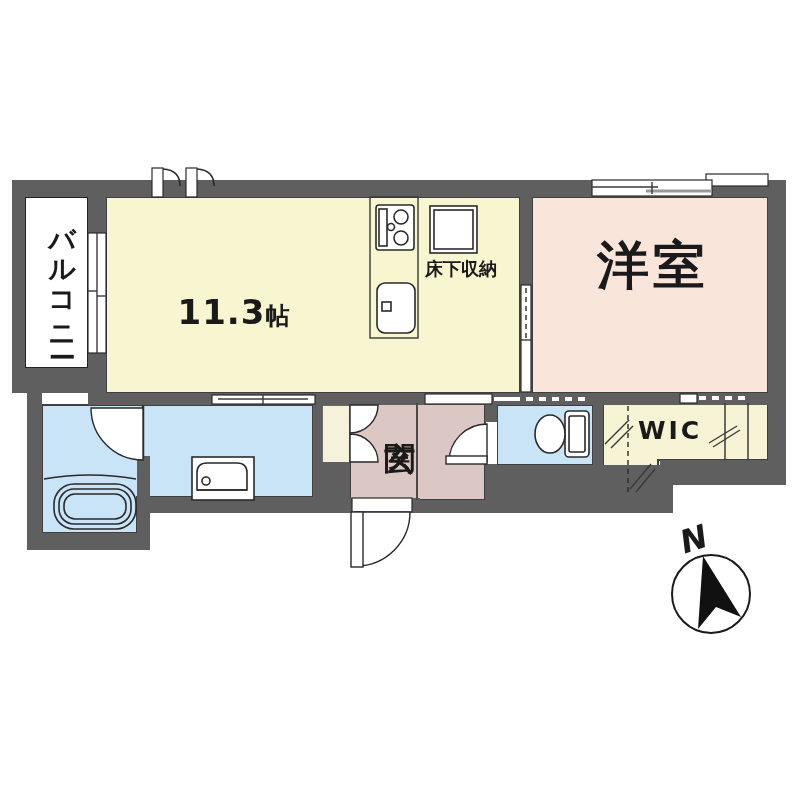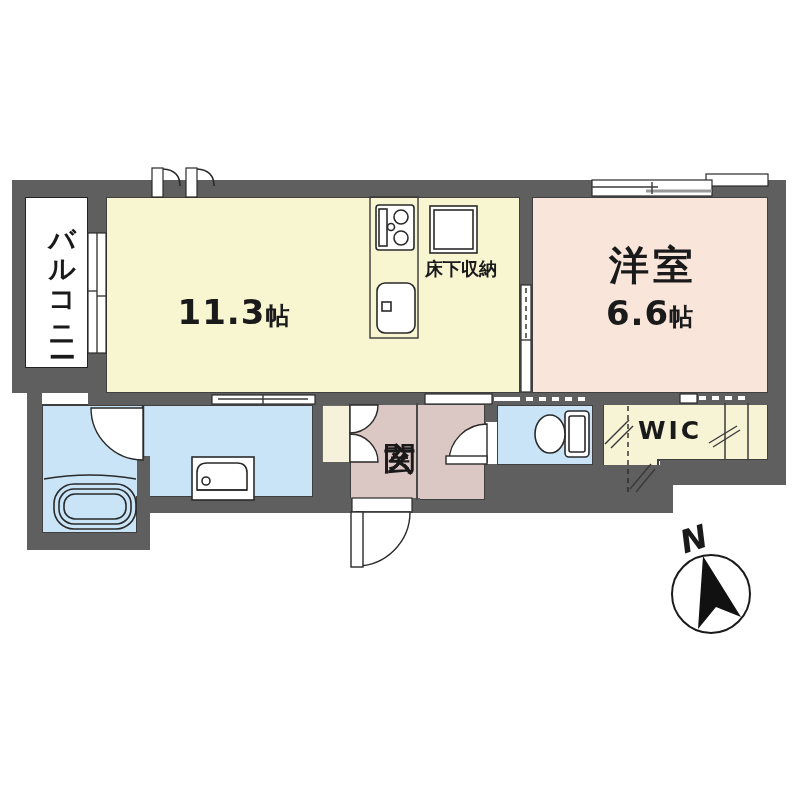--- a/index.html
+++ b/index.html
@@ -5,21 +5,21 @@
   html,body{margin:0;padding:0;background:#ffffff;}
   #stage{position:relative;width:800px;height:800px;background:#ffffff;overflow:hidden;
          font-family:"DejaVu Sans","Liberation Sans",sans-serif;color:#1a1a1a;}
   #plan-svg{position:absolute;left:0;top:0;}
   .lbl{position:absolute;transform:translate(-50%,-50%);white-space:nowrap;
        color:#1a1a1a;text-align:center;line-height:1.05;}
   .lbl-vert{writing-mode:vertical-rl;text-orientation:mixed;transform:translate(-50%,0);}
   .lbl-ldk{font-size:44px;font-weight:bold;letter-spacing:10px;}
   .lbl-area{font-size:34px;font-weight:bold;letter-spacing:1px;}
   .lbl-area .unit{font-size:24px;font-weight:bold;}
-  .lbl-yoshitsu{font-size:40px;font-weight:bold;letter-spacing:4px;}
+  .lbl-yoshitsu{font-size:52px;font-weight:bold;letter-spacing:4px;}
   .lbl-balcony{font-size:27px;font-weight:600;letter-spacing:3px;}
   .lbl-genkan{font-size:31px;font-weight:bold;letter-spacing:4px;}
   .lbl-wic{font-size:25px;font-weight:bold;letter-spacing:3px;text-align:center;}
   .lbl-storage{font-size:18px;font-weight:600;}
   .lbl-north{font-size:32px;font-weight:bold;font-style:italic;
              transform:translate(-50%,-50%) rotate(-18deg);}
   .fixture{fill:#ffffff;stroke:#2a2a2a;stroke-width:1.6;}
   .fxline{fill:none;stroke:#2a2a2a;stroke-width:1.6;}
   .thinline{fill:none;stroke:#3a3a3a;stroke-width:1.4;}
   .door{fill:#ffffff;stroke:#2a2a2a;stroke-width:1.4;}
@@ -196,23 +196,20 @@
   </g>
 </svg>
 
 <div class="lbl lbl-vert lbl-balcony" style="left:62px;top:208px;">バルコニー</div>
 
 <div class="lbl lbl-area" style="left:234px;top:313px;">
   <span>11.3</span><span class="unit">帖</span>
 </div>
 
 <div class="lbl lbl-yoshitsu" style="left:653px;top:265px;">洋室</div>
-<div class="lbl lbl-area" style="left:650px;top:314px;">
-  <span>6.6</span><span class="unit">帖</span>
-</div>
 
 <div class="lbl lbl-storage" style="left:461px;top:269px;text-align:right;">床下収納</div>
 
 <div class="lbl lbl-vert lbl-genkan" style="left:400px;top:416px;">玄関</div>
 
 <div class="lbl lbl-wic" style="left:670px;top:431px;">WIC</div>
 
 <div class="lbl lbl-north" style="left:694px;top:540px;">N</div>
 </div>
 

